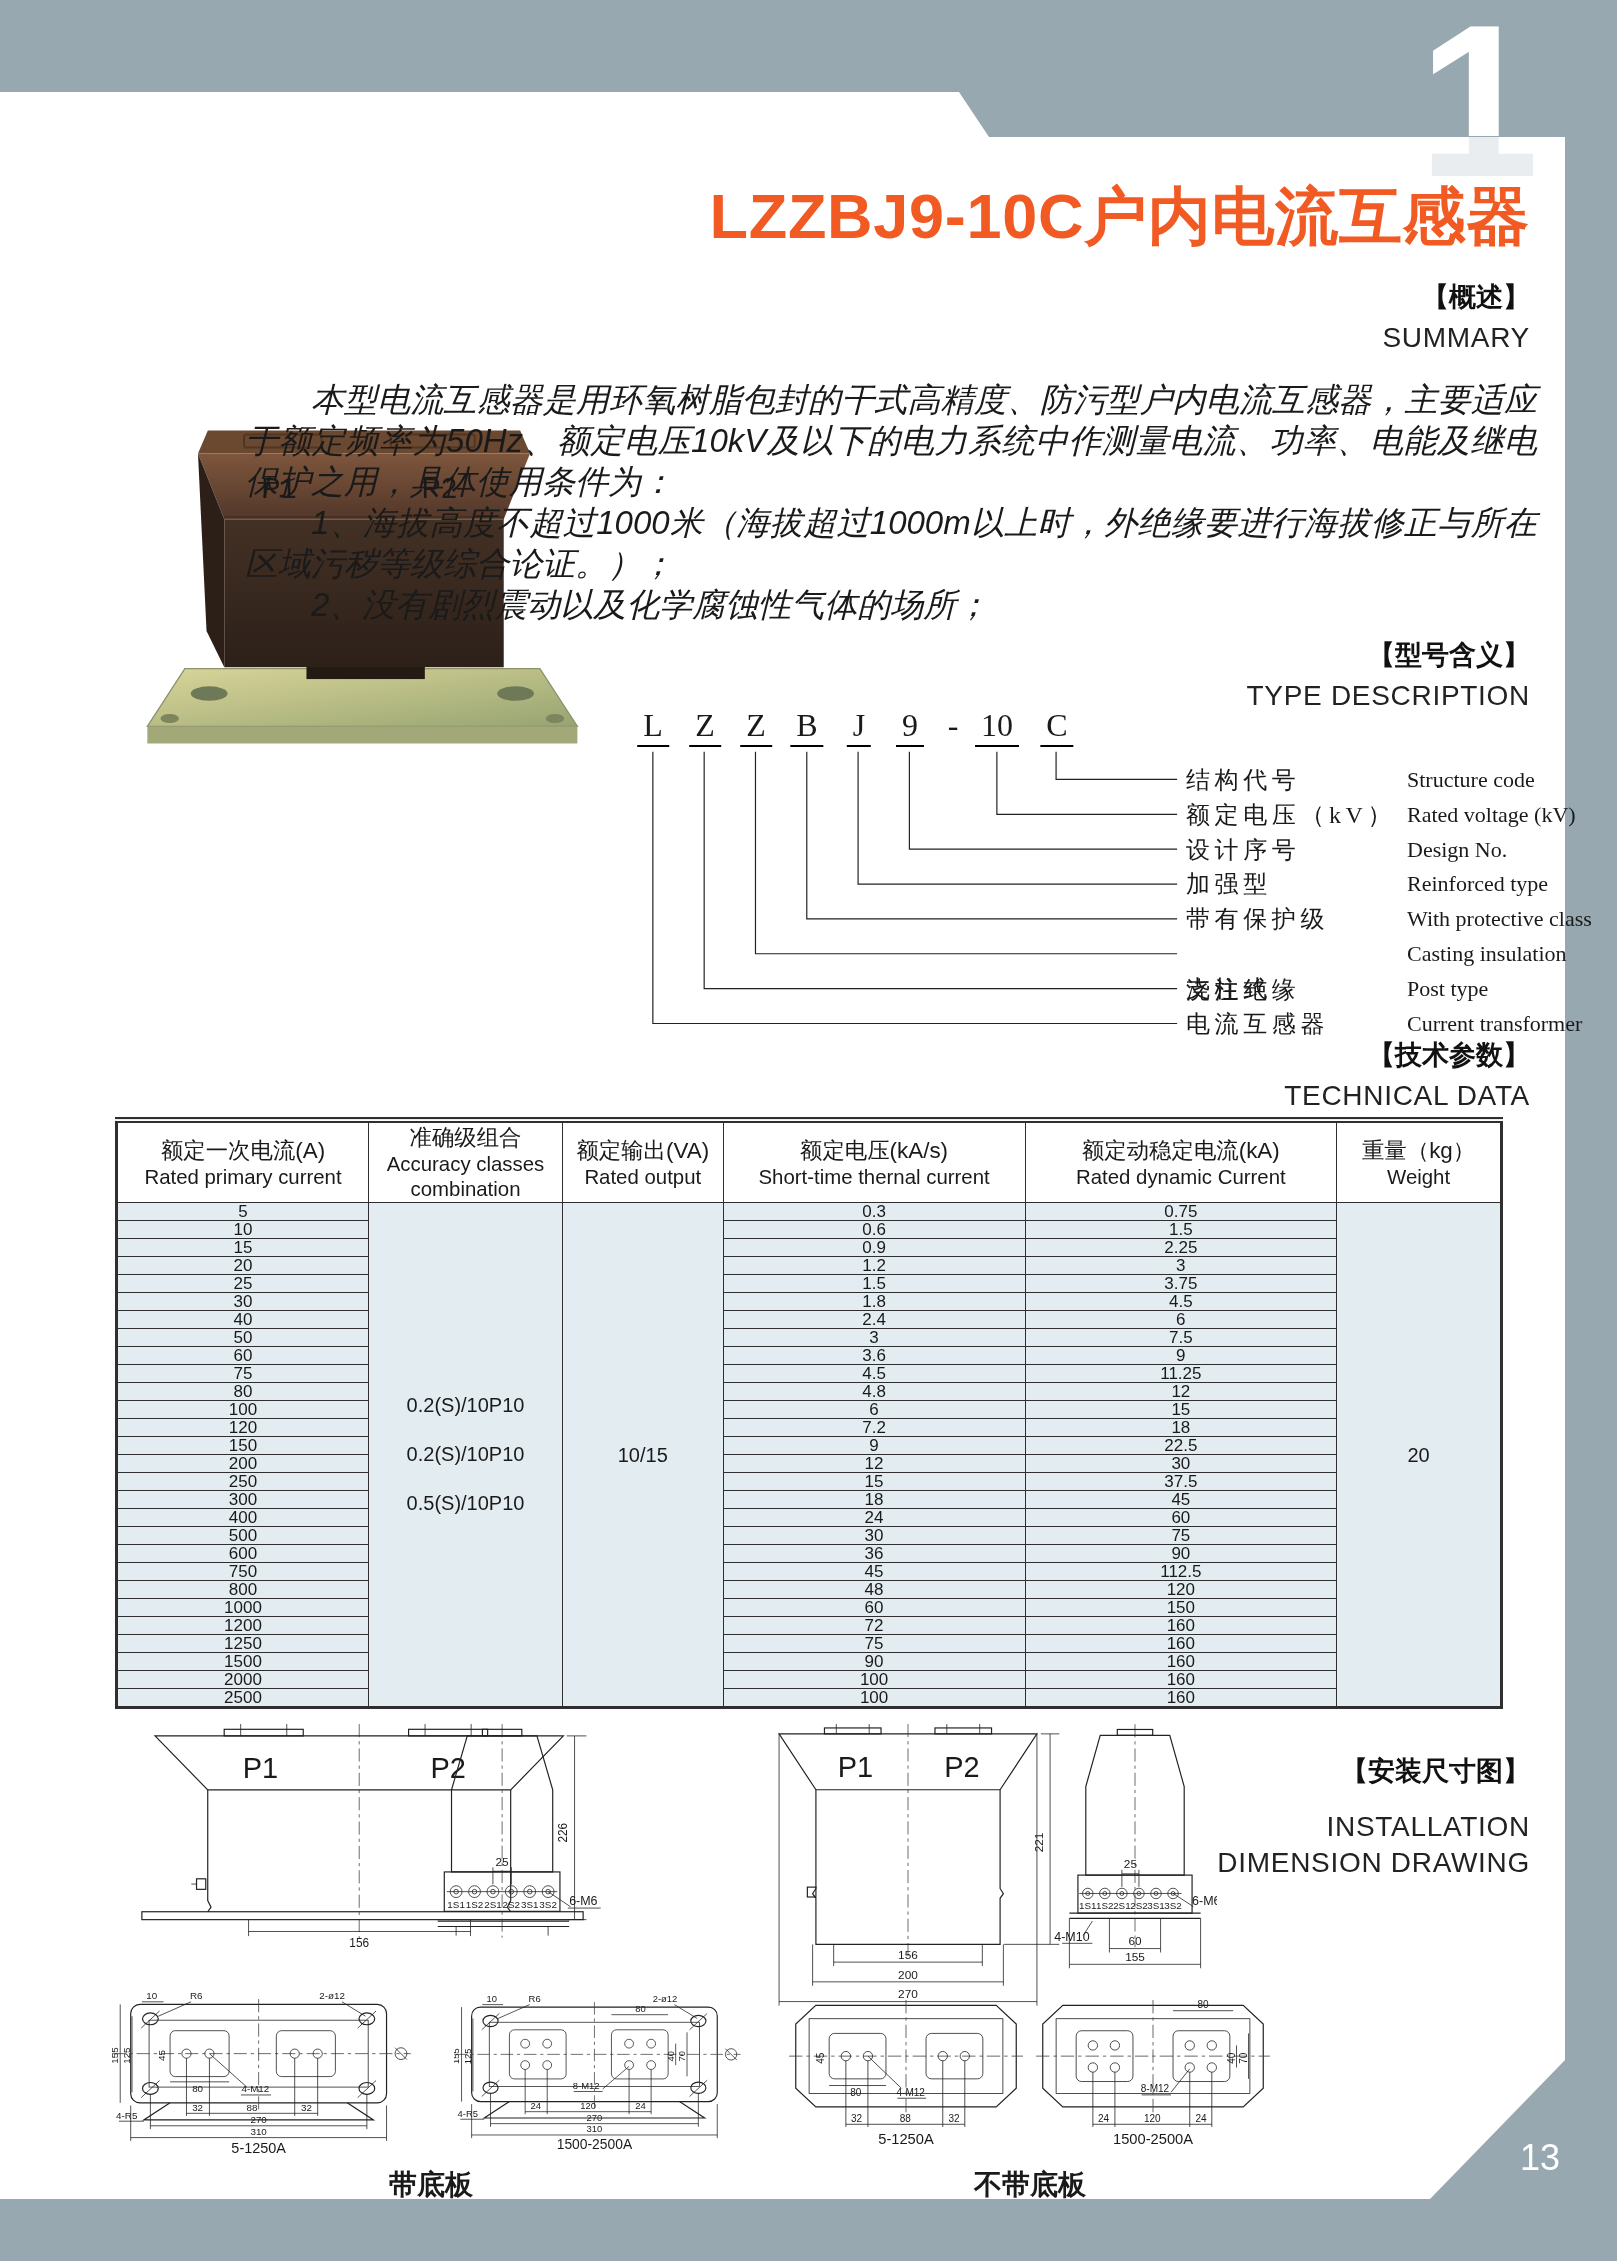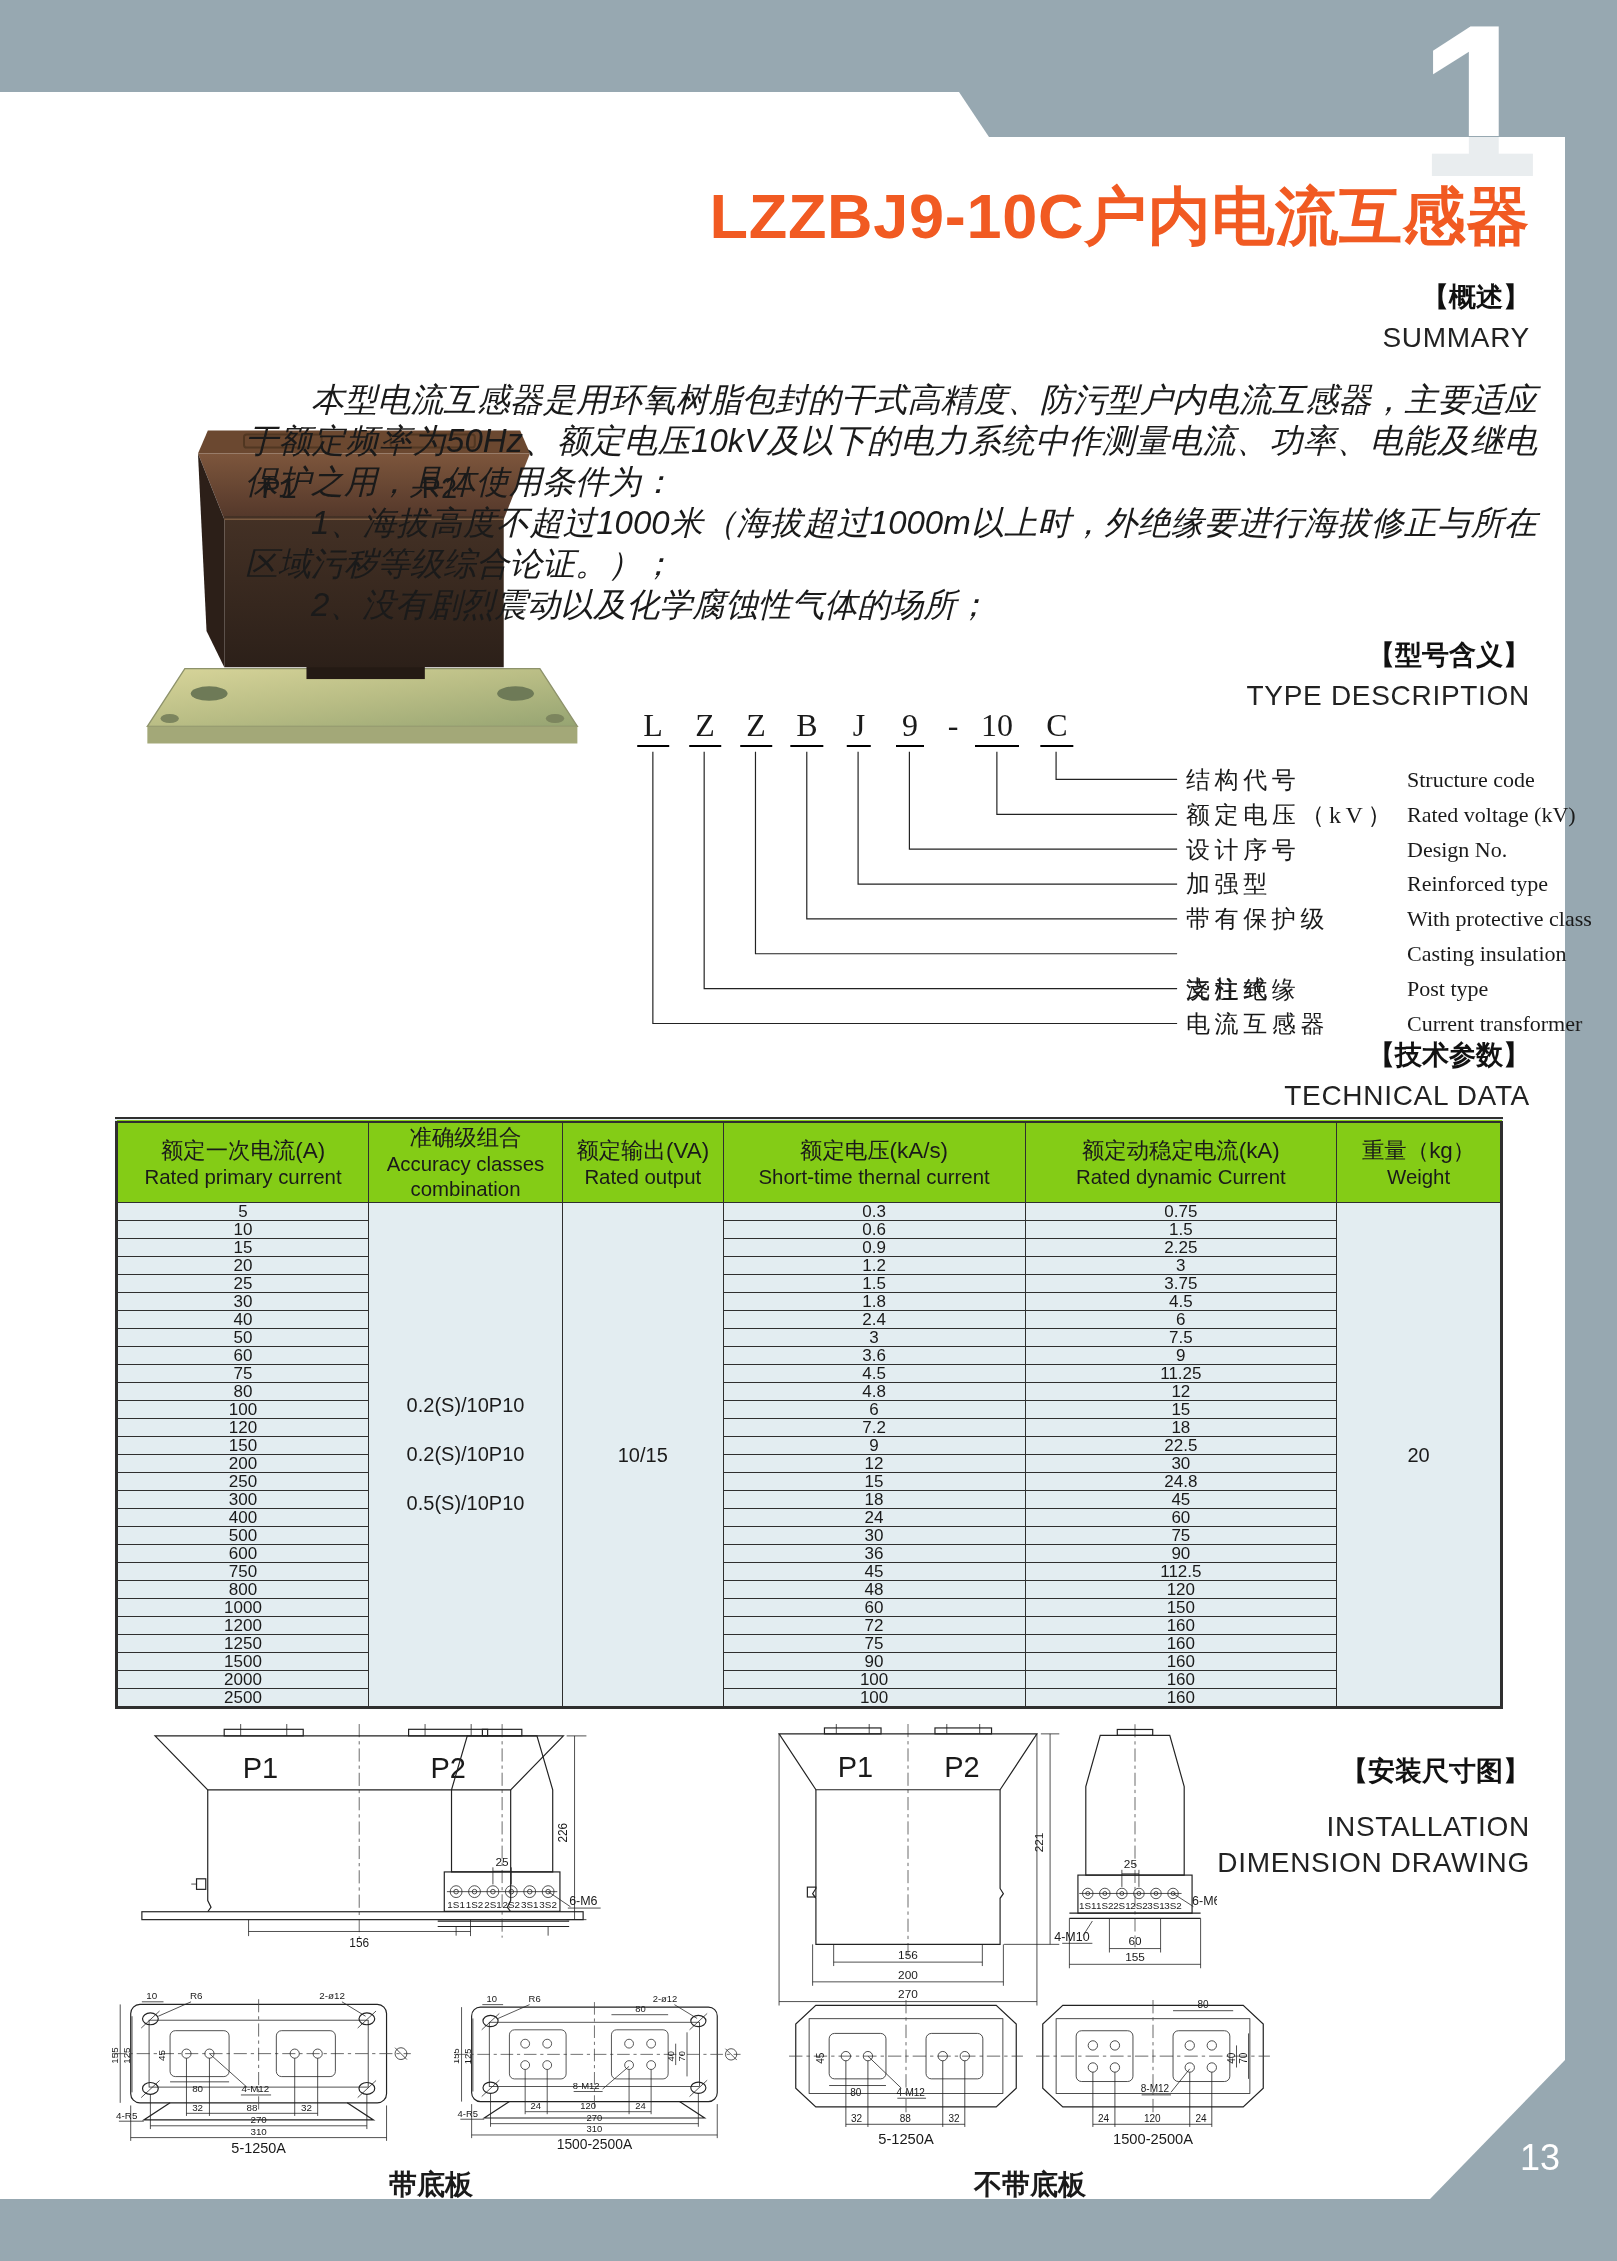--- a/index.html
+++ b/index.html
@@ -35,21 +35,21 @@
   .trow-zh{position:absolute;left:1186px;width:217px;height:32px;line-height:32px;
            font-size:24px;letter-spacing:4.6px;font-family:"Liberation Serif",serif;}
   .trow-en{position:absolute;left:1407px;width:217px;height:32px;line-height:32px;
            font-size:22px;font-family:"Liberation Serif",serif;}
   
   table.tech{position:absolute;left:115px;top:1117px;width:1388px;border-collapse:collapse;
              table-layout:fixed;background:#e3edf1;}
   table.tech th,table.tech td{border:1.3px solid #2f2f2f;text-align:center;vertical-align:middle;
              padding:0;font-weight:normal;}
   table.tech{border:3.3px solid #2f2f2f;border-top:6px double #2f2f2f;}
-  table.tech thead th{background:#84cc16;height:72px;margin-left:33px;}
+  table.tech thead th{background:#ffffff;height:72px;margin-left:33px;}
   table.tech td{height:17px;font-size:17px;line-height:1;}
   table.tech .hzh{font-size:22.4px;line-height:29px;}
   table.tech .hen{font-size:20.4px;line-height:25px;}
   table.tech td.acc div{line-height:49px;font-size:20px;}
   table.tech td.mid{font-size:20px;}
   
   svg text{font-family:"Liberation Sans",sans-serif;fill:#1a1a1a;}
   .dline{stroke:#222;stroke-width:1.8;fill:none;}
   .thin{stroke:#222;stroke-width:1.2;fill:none;}
   .cline{stroke:#444;stroke-width:1.2;fill:none;stroke-dasharray:20 6 5 6;}
@@ -283,21 +283,21 @@
           <td>22.5</td>
         </tr>
         <tr>
           <td>200</td>
           <td>12</td>
           <td>30</td>
         </tr>
         <tr>
           <td>250</td>
           <td>15</td>
-          <td>24.8</td>
+          <td>37.5</td>
         </tr>
         <tr>
           <td>300</td>
           <td>18</td>
           <td>45</td>
         </tr>
         <tr>
           <td>400</td>
           <td>24</td>
           <td>60</td>

